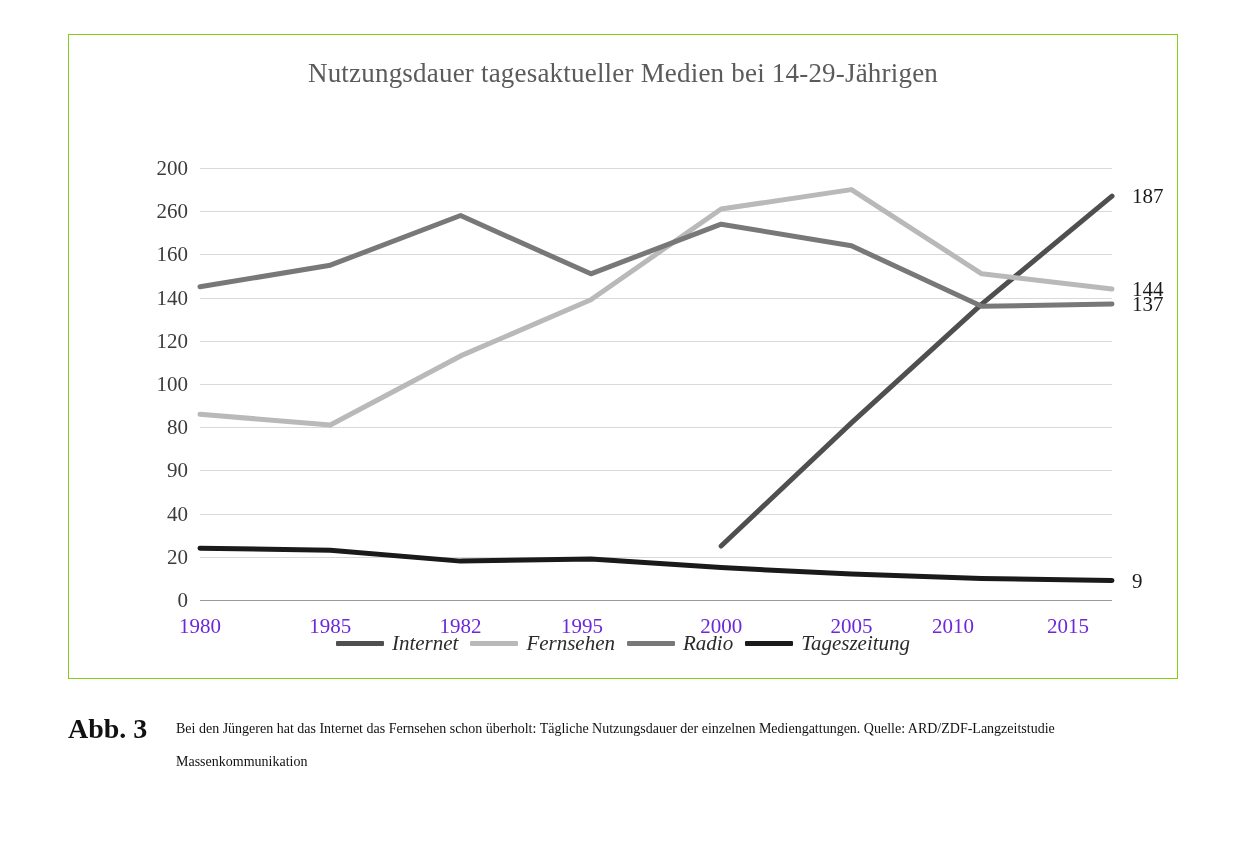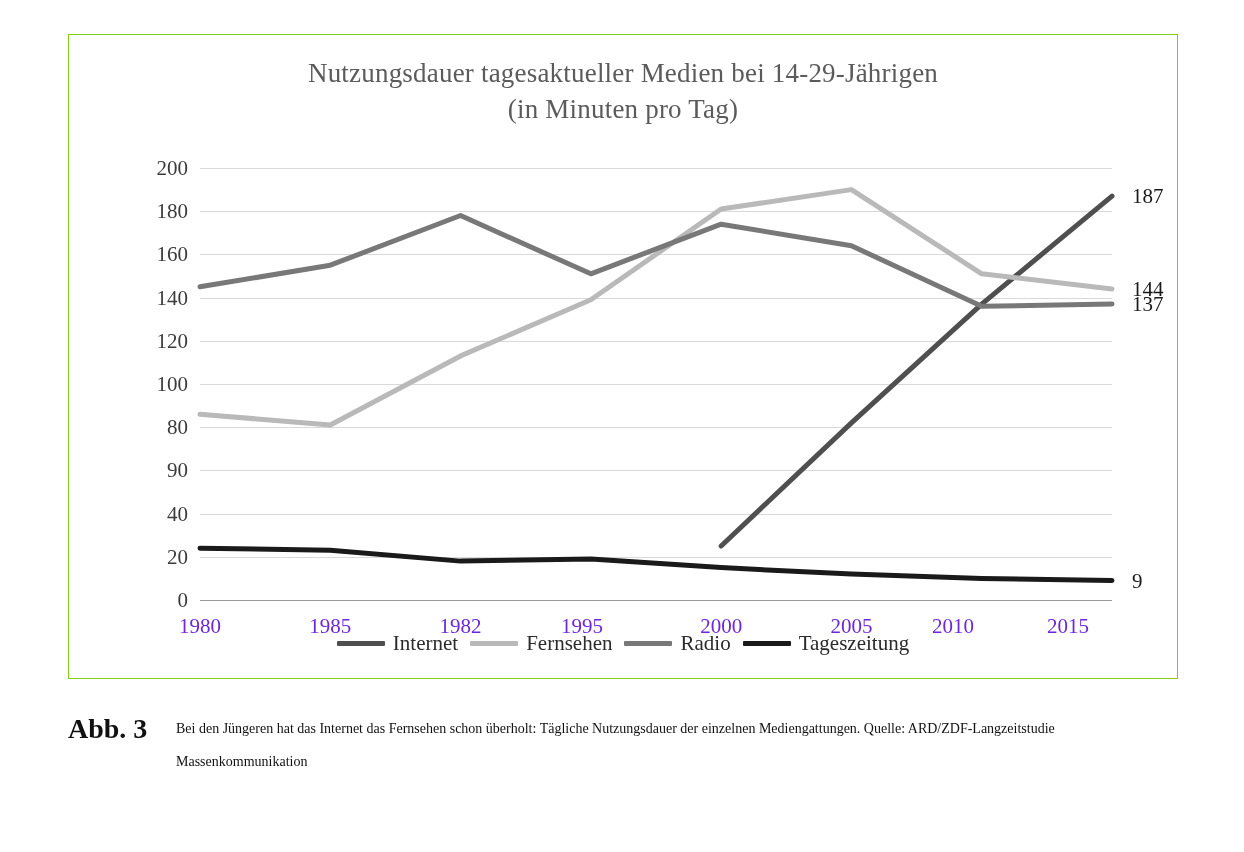--- a/index.html
+++ b/index.html
@@ -114,20 +114,21 @@
   
   .legend {
     position: absolute;
     left: 0;
     bottom: 22px;
     width: 100%;
     display: flex;
     justify-content: center;
     align-items: center;
     gap: 12px;
+    font-style: italic;
   }
   .legend-item {
     display: flex;
     align-items: center;
     gap: 8px;
     font-size: 21px;
     color: #2b2b2b;
     font-family: "Liberation Serif", serif;
   }
   .legend-swatch {
@@ -165,21 +166,20 @@
 </style>
 </head>
 <body>
 
 <div class="figure-wrap">
 
   <div class="chart-box">
 
     <div class="chart-title">
       <span>Nutzungsdauer tagesaktueller Medien bei 14-29-Jährigen</span>
-      <span class="line2">(in Minuten pro Tag)</span>
     </div>
 
     <div class="plot">
       <div id="grid-layer">
           <div class="axis-line" style="top: 432px;"></div>
           <div class="gridline" style="top: 388.8px;"></div>
           <div class="gridline" style="top: 345.6px;"></div>
           <div class="gridline" style="top: 302.4px;"></div>
           <div class="gridline" style="top: 259.2px;"></div>
           <div class="gridline" style="top: 216px;"></div>
@@ -192,21 +192,21 @@
       <div id="ylabels-layer">
           <div class="ytick" style="top: 432px;">0</div>
           <div class="ytick" style="top: 388.8px;">20</div>
           <div class="ytick" style="top: 345.6px;">40</div>
           <div class="ytick" style="top: 302.4px;">90</div>
           <div class="ytick" style="top: 259.2px;">80</div>
           <div class="ytick" style="top: 216px;">100</div>
           <div class="ytick" style="top: 172.8px;">120</div>
           <div class="ytick" style="top: 129.6px;">140</div>
           <div class="ytick" style="top: 86.4px;">160</div>
-          <div class="ytick" style="top: 43.2px;">180</div>
+          <div class="ytick" style="top: 43.2px;">260</div>
           <div class="ytick" style="top: 0px;">200</div>
         </div>
       <div id="xlabels-layer">
           <div class="xtick" style="left: 0px;">1980</div>
           <div class="xtick" style="left: 130.286px;">1985</div>
           <div class="xtick" style="left: 260.571px;">1982</div>
           <div class="xtick" style="left: 382px;">1995</div>
           <div class="xtick" style="left: 521.143px;">2000</div>
           <div class="xtick" style="left: 651.429px;">2005</div>
           <div class="xtick" style="left: 753px;">2010</div>

